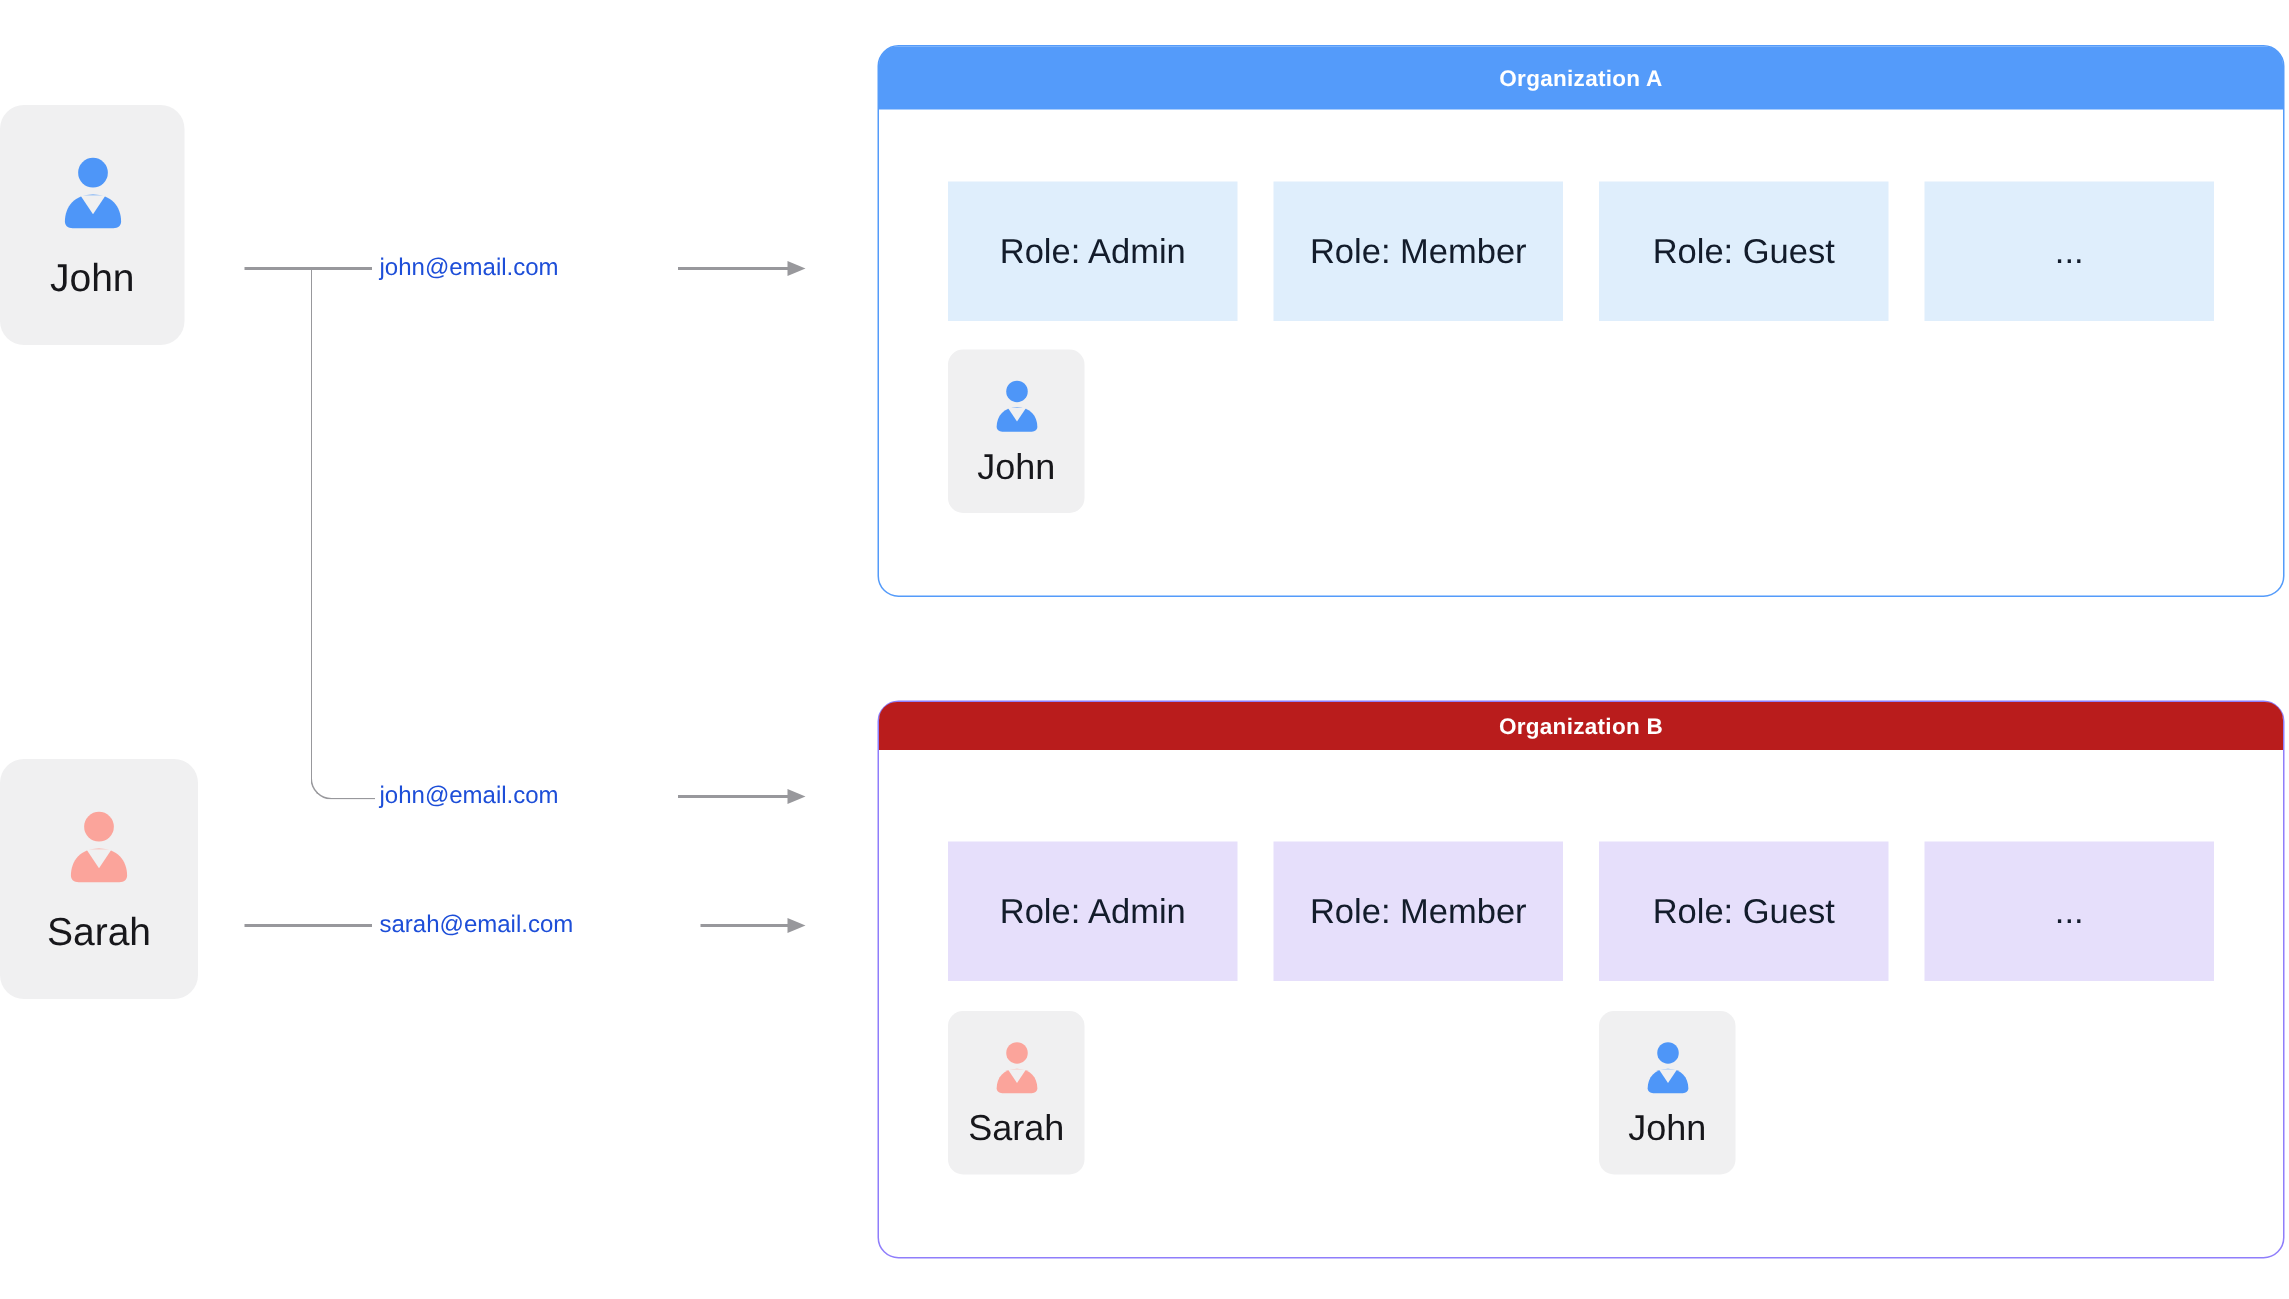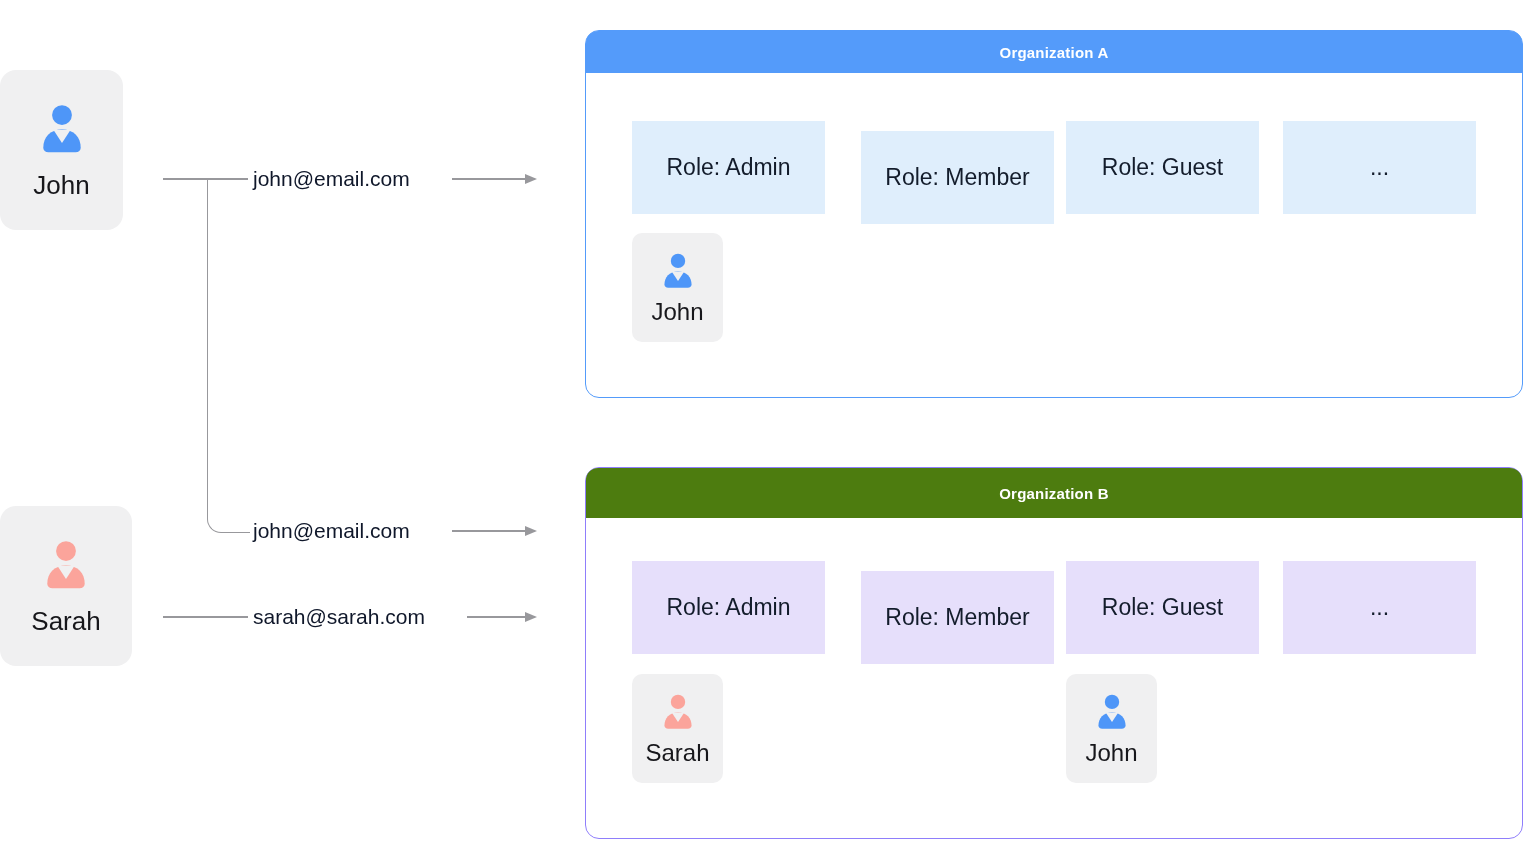--- a/index.html
+++ b/index.html
@@ -21,21 +21,21 @@
   
   .hline{position:absolute;height:1.5px;background:#98989C;}
   #line-john{left:163px;top:178px;width:85px;}
   #line-sarah{left:163px;top:616px;width:85px;}
   #branch{
     position:absolute;left:207px;top:179px;width:42px;height:353px;
     border-left:1.5px solid #98989C;border-bottom:1.5px solid #98989C;
     border-bottom-left-radius:14px;
   }
   .email{
-    position:absolute;color:#0f172a;font-size:21px;height:26px;line-height:26px;
+    position:absolute;color:#1d4ed8;font-size:16px;height:26px;line-height:26px;
   }
   #email-1{left:253px;top:166px;}
   #email-2{left:253px;top:518px;}
   #email-3{left:253px;top:604px;}
   .arrow-line{position:absolute;height:1.5px;background:#98989C;}
   #arrow-line-1{left:452px;top:178px;width:74px;}
   #arrow-line-2{left:452px;top:530px;width:74px;}
   #arrow-line-3{left:467px;top:616px;width:59px;}
   .arrow-head{
     position:absolute;width:0;height:0;
@@ -51,29 +51,29 @@
     border-radius:14px;box-sizing:border-box;
   }
   #org-a{top:30px;height:368px;border:1.5px solid #549BFA;}
   #org-b{top:467px;height:372px;border:1.5px solid #8F7EFB;}
   .org-header{
     display:flex;align-items:center;justify-content:center;
     color:#ffffff;font-size:15px;font-weight:600;letter-spacing:.2px;
     border-radius:12px 12px 0 0;
   }
   #org-a .org-header{height:42px;background:#549BFA;}
-  #org-b .org-header{height:50px;background:#4d7c0f;}
+  #org-b .org-header{height:32px;background:#b91c1c;}
   .chip{
     position:absolute;width:193px;height:93px;border-radius:0;
     display:flex;align-items:center;justify-content:center;
     font-size:23px;color:#131C2B;
   }
   #org-a .chip{background:#DFEEFC;}
   #org-b .chip{background:#E6DFFB;}
-  .chip.c1{left:46px;} .chip.c2{left:275px;margin-top:10px;} .chip.c3{left:480px;} .chip.c4{left:697px;}
+  .chip.c1{left:46px;} .chip.c2{left:263px;} .chip.c3{left:480px;} .chip.c4{left:697px;}
   #org-a .chip{top:90px;}
   #org-b .chip{top:93px;}
   .member-card{
     position:absolute;width:91px;height:109px;border-radius:10px;background:#F0F0F1;
     display:flex;flex-direction:column;align-items:center;justify-content:center;
     gap:6px;--notch:#F0F0F1;
   }
   .member-card .uname{font-size:24px;color:#17171B;}
   #member-a-john{left:46px;top:202px;}
   #member-b-sarah{left:46px;top:206px;}
@@ -103,21 +103,21 @@
     </svg>
     <div class="uname">Sarah</div>
   </div>
 
   <div class="hline" id="line-john"></div>
   <div id="branch"></div>
   <div class="hline" id="line-sarah"></div>
 
   <div class="email" id="email-1">john@email.com</div>
   <div class="email" id="email-2">john@email.com</div>
-  <div class="email" id="email-3">sarah@sarah.com</div>
+  <div class="email" id="email-3">sarah@email.com</div>
 
   <div class="arrow-line" id="arrow-line-1"></div>
   <div class="arrow-head" id="arrow-head-1"></div>
   <div class="arrow-line" id="arrow-line-2"></div>
   <div class="arrow-head" id="arrow-head-2"></div>
   <div class="arrow-line" id="arrow-line-3"></div>
   <div class="arrow-head" id="arrow-head-3"></div>
 
   <div class="org" id="org-a">
     <div class="org-header">

